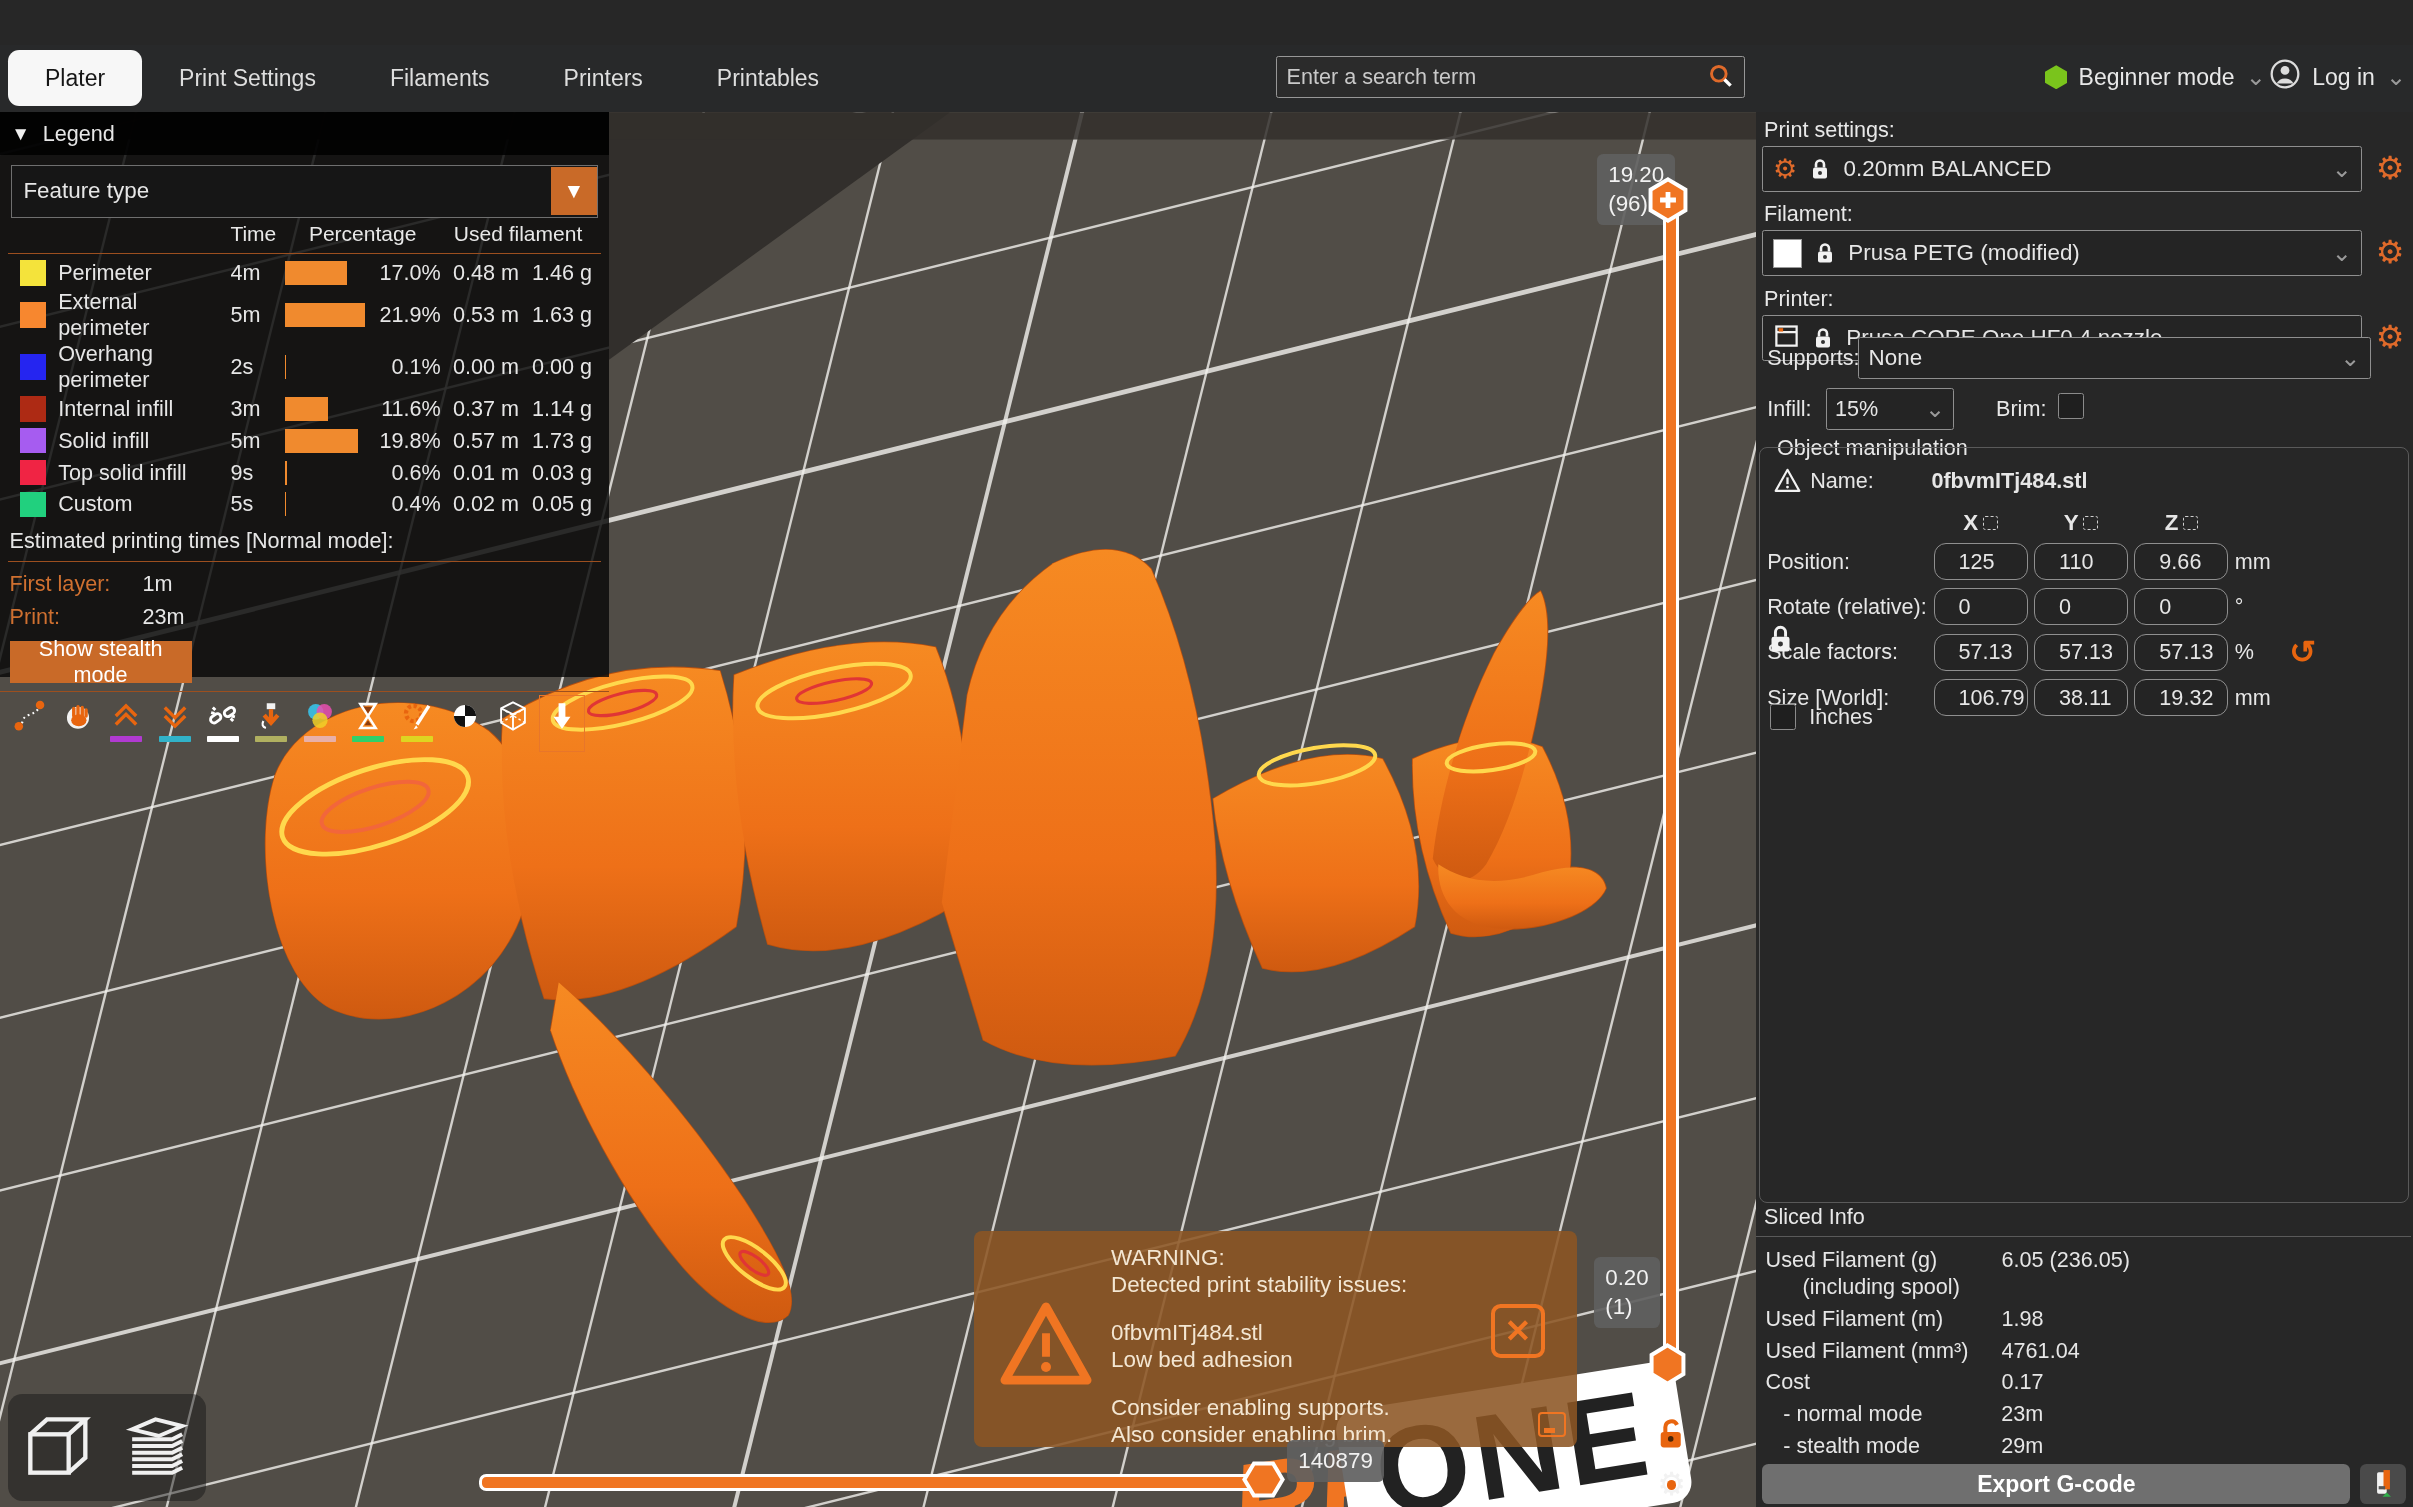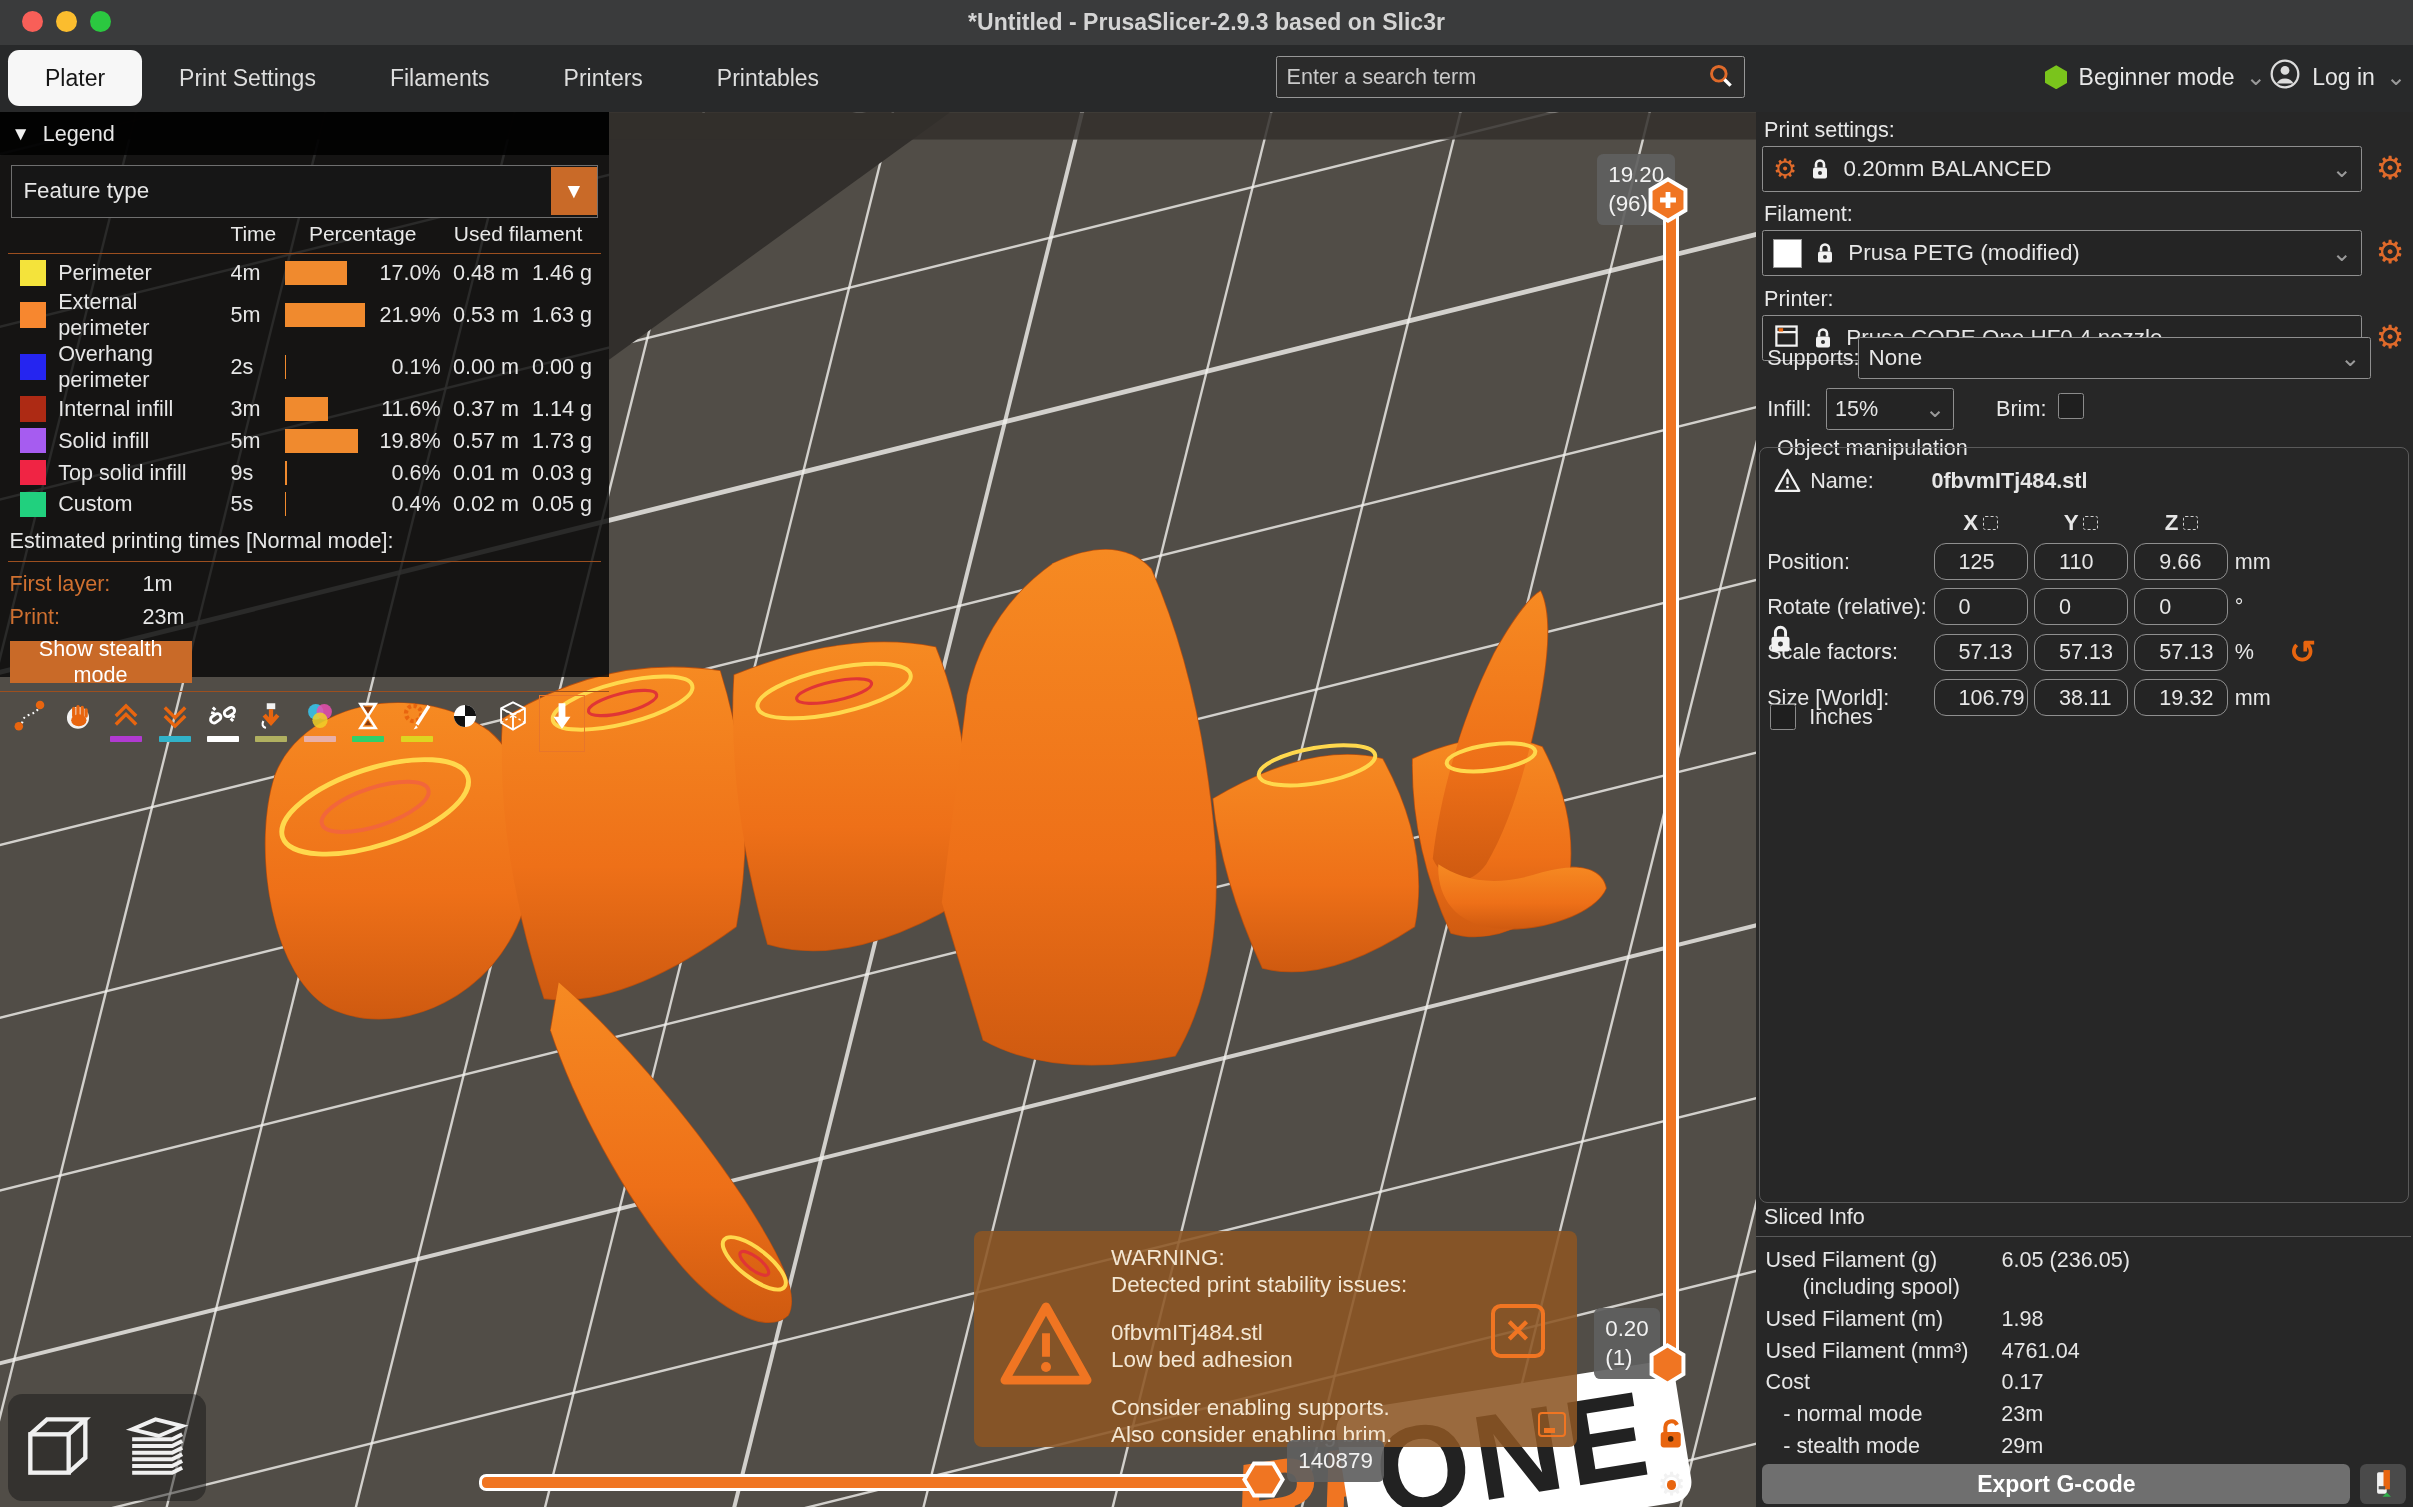--- a/index.html
+++ b/index.html
@@ -98,28 +98,20 @@
           color:#fff;font-size:23px;font-weight:bold;display:flex;align-items:center;justify-content:center;border:none;}
   .sdbtn{position:absolute;left:604px;top:1352px;width:46px;height:40px;background:#4a4a4a;border-radius:6.4px;
          display:flex;align-items:center;justify-content:center;}
   .lockglyph{display:inline-flex}
 </style>
 </head>
 <body>
 
 <div id="app">
 
-  <div class="titlebar">
-    <div class="traffic">
-      <div class="light red"></div>
-      <div class="light yellow"></div>
-      <div class="light green"></div>
-    </div>
-    <div class="wintitle">*Untitled - PrusaSlicer-2.9.3 based on Slic3r</div>
-  </div>
 
   <div class="tabbar">
     <div class="tabs">
       <div class="tab active">Plater</div>
       <div class="tab">Print Settings</div>
       <div class="tab">Filaments</div>
       <div class="tab">Printers</div>
       <div class="tab">Printables</div>
     </div>
     <div class="searchbox">
@@ -480,21 +472,21 @@
       <div>19.20</div>
         <div>(96)</div>
     </div>
     <div class="vslider-bar"></div>
     <div class="hex" style="left:1645px;top:65px;">
       <svg width="46" height="46" viewBox="-29 -29 58 58">
           <polygon points="0,-26 22,-13 22,13 0,26 -22,13 -22,-13" fill="#f07522" stroke="#fff" stroke-width="5"></polygon>
           <path d="M-10 0 H10 M0 -10 V10" stroke="#fff" stroke-width="6"></path>
         </svg>
     </div>
-    <div class="tooltip" style="left:1594px;top:1196px;text-align:left;">
+    <div class="tooltip" style="left:1594px;top:1145px;text-align:left;">
       <div>0.20</div>
         <div>(1)</div>
     </div>
     <div class="hex" style="left:1646px;top:1231px;">
       <svg width="43" height="43" viewBox="-27 -27 54 54">
           <polygon points="0,-24 20,-12 20,12 0,24 -20,12 -20,-12" fill="#f07522" stroke="#fff" stroke-width="5"></polygon>
         </svg>
     </div>
     <div class="locks">
       <span>

